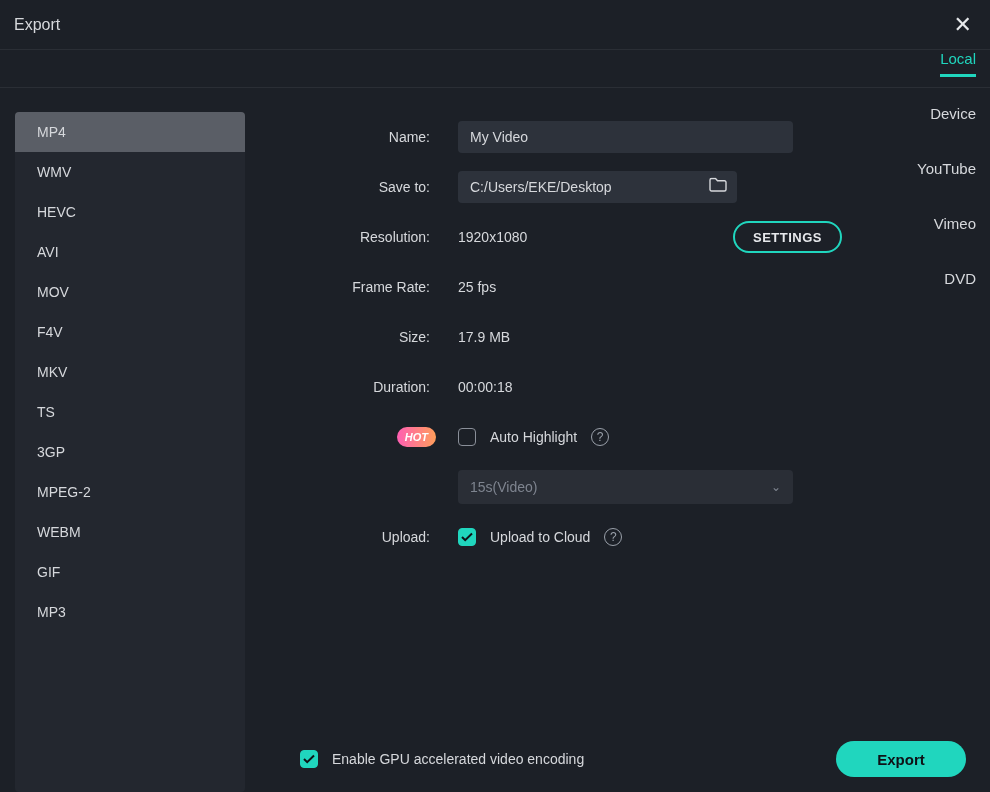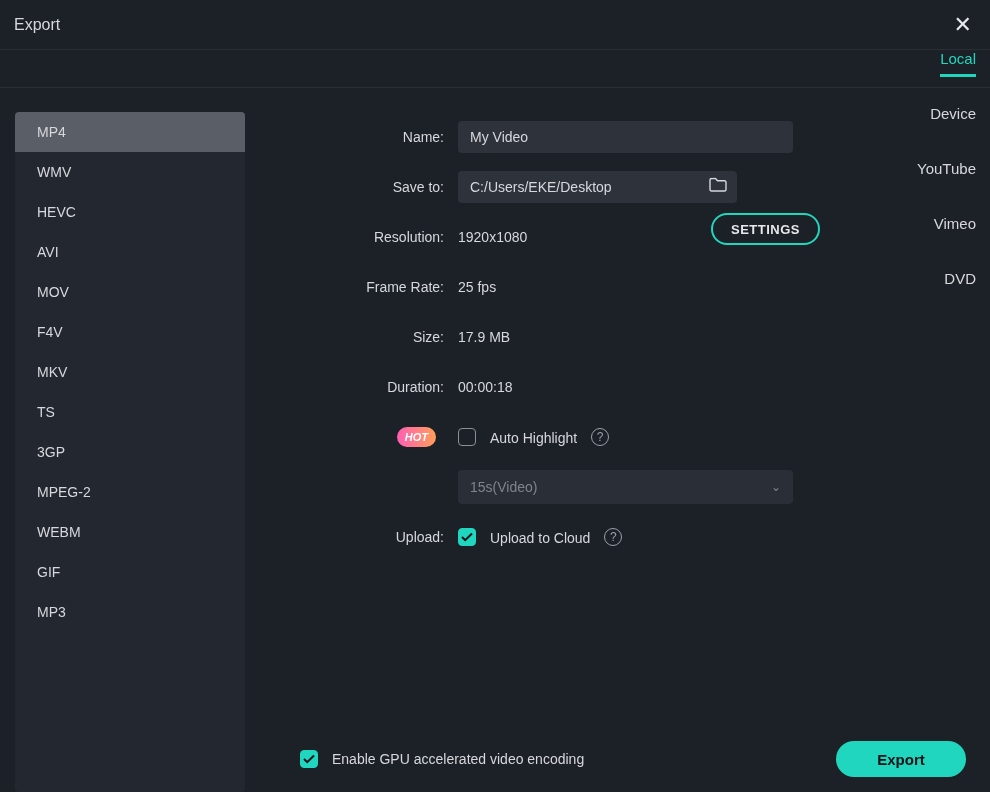--- a/index.html
+++ b/index.html
@@ -84,27 +84,27 @@
   }
   .row {
     display: flex;
     align-items: center;
     min-height: 50px;
   }
   .row-label {
     width: 165px;
     text-align: right;
     font-size: 14px;
-    padding-right: 14px;
+    padding-right: 28px;
     color: #d6d8dc;
   }
   .row-body {
     flex: 1;
     display: flex;
-    align-items: flex-end;
+    align-items: center;
     gap: 14px;
     position: relative;
   }
   .txt-input {
     width: 335px;
     height: 32px;
     background: #2d323b;
     border: none;
     outline: none;
     color: #d6d8dc;
@@ -117,21 +117,21 @@
     position: absolute;
     right: 10px;
     top: 50%;
     transform: translateY(-50%);
     color: #d6d8dc;
     cursor: pointer;
   }
   .static-val { font-size: 14px; }
   .settings-btn {
     position: absolute;
-    right: 140px;
+    right: 118px;
     height: 32px;
     padding: 0 18px;
     border: 2px solid #20d6be;
     border-radius: 16px;
     background: transparent;
     color: #e6e8eb;
     font-size: 13px;
     font-weight: 700;
     letter-spacing: 0.5px;
     cursor: pointer;

